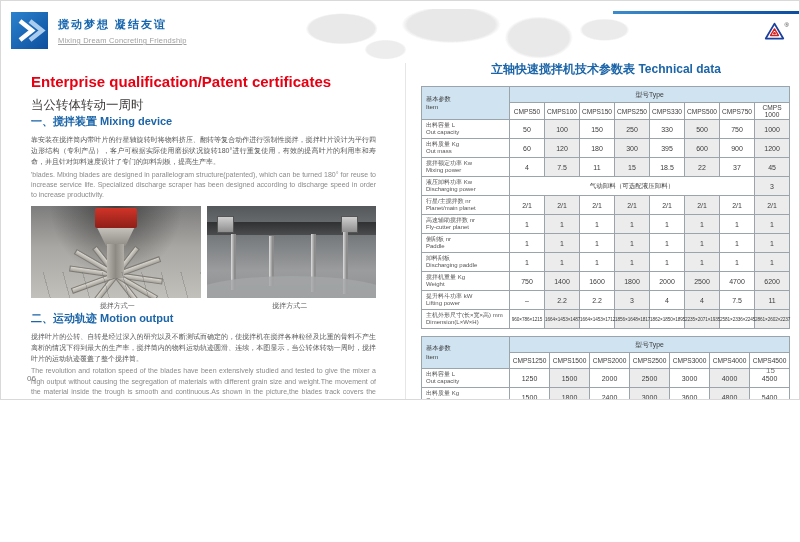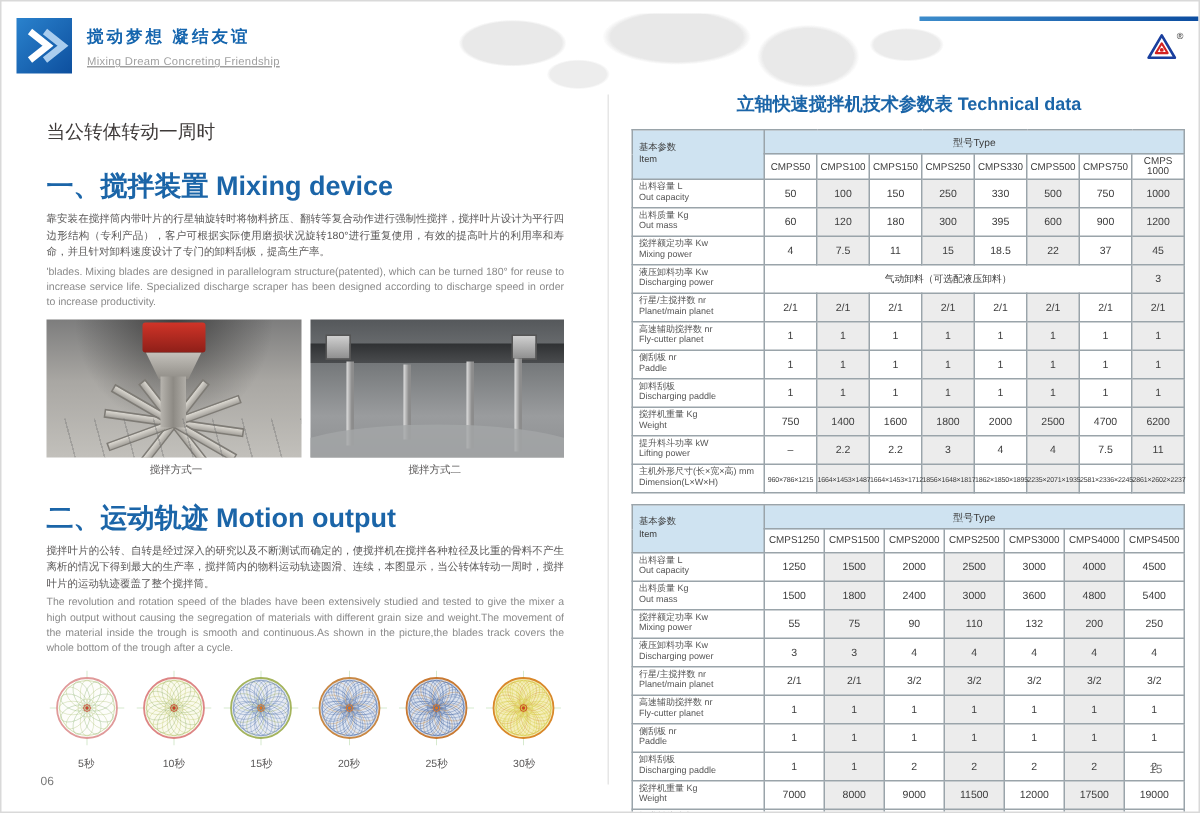--- a/index.html
+++ b/index.html
@@ -1,16 +1,16 @@
 <!DOCTYPE html>
 <html><head>
 <meta charset="utf-8">
 <style>
   html,body{margin:0;padding:0;background:#fff;}
-  .canvas{position:relative;width:800px;height:542px;background:#fff;overflow:hidden;
+  .canvas{position:relative;width:800px;height:400px;background:#fff;overflow:hidden;
           font-family:"Liberation Sans",sans-serif;border:1px solid #d9d9d9;box-sizing:border-box;}
 
   
   .hdr-map{position:absolute;left:275px;top:8px;width:365px;height:52px;opacity:.85;
     background:
       radial-gradient(ellipse 60px 26px at 18% 38%, #e6e6e6 55%, transparent 60%),
       radial-gradient(ellipse 80px 30px at 48% 30%, #e4e4e4 55%, transparent 62%),
       radial-gradient(ellipse 55px 34px at 72% 55%, #e6e6e6 55%, transparent 62%),
       radial-gradient(ellipse 40px 18px at 90% 40%, #e8e8e8 55%, transparent 62%),
       radial-gradient(ellipse 34px 16px at 30% 78%, #eaeaea 55%, transparent 62%);}
@@ -22,21 +22,21 @@
   .top-blue-bar{position:absolute;right:0;top:10px;width:186px;height:3px;
                 background:linear-gradient(90deg,#3c8ccb,#0c4da0);}
   .brand{position:absolute;right:10px;top:20px;display:flex;align-items:center;}
   .brand-reg{font-size:6px;color:#333;vertical-align:top;position:relative;top:-7px;}
   .brand-text{font-size:13.5px;font-weight:bold;color:#17254c;letter-spacing:.5px;margin-left:3px;}
 
   
   .page-left{position:absolute;left:30px;top:72px;width:345px;}
   .title-en{color:#e60012;font-size:15px;font-weight:bold;margin:0;}
   .title-cn{color:#3e3a39;font-size:12.5px;margin-top:7px;}
-  .sec-head{color:#1b65a8;font-size:18px;font-weight:bold;margin-top:15px;}
+  .sec-head{color:#1b65a8;font-size:11px;font-weight:bold;margin-top:0;}
   .para-cn{color:#595757;font-size:7px;line-height:1.55;text-align:justify;margin-top:6px;}
   .para-en{color:#8a8a8a;font-size:7px;line-height:1.45;text-align:justify;margin-top:2px;}
   .photos{display:flex;gap:6px;margin-top:6px;}
   .photo{position:relative;width:170px;height:92px;overflow:hidden;background:#9a9a9a;}
   .captions{display:flex;margin-top:3px;}
   .caption{width:176px;text-align:center;font-size:7px;color:#595757;}
   
   .p1{background:linear-gradient(#7d7d7d 0%,#a9a7a3 45%,#c2c0bb 100%);}
   .p1 .vig{position:absolute;inset:0;background:radial-gradient(ellipse at 50% 0%,rgba(25,25,25,.6),transparent 55%);}
   .p1 .cap{position:absolute;left:50%;top:2px;width:42px;height:20px;margin-left:-21px;background:linear-gradient(#d03428,#8e1f18);border-radius:2px;}
@@ -96,20 +96,21 @@
       <path d="M12 3 L22 20 L2 20 Z" stroke="#1a3f9e" stroke-width="2" fill="none" stroke-linejoin="round"></path>
       <path d="M12 9 L16.5 16.5 L7.5 16.5 Z" stroke="#d32222" stroke-width="1.6" fill="none" stroke-linejoin="round"></path>
       <circle cx="12" cy="14" r="1.5" fill="#d32222"></circle>
     </svg>
     <span class="brand-reg">®</span>
   </div>
 
   <div class="mid-divider"></div>
 
   <div class="page-left">
+    <h1 class="title-en">Enterprise qualification/Patent certificates</h1>
     <div class="title-cn">当公转体转动一周时</div>
 
     <div class="sec-head">一、搅拌装置 Mixing device</div>
     <div class="para-cn">靠安装在搅拌筒内带叶片的行星轴旋转时将物料挤压、翻转等复合动作进行强制性搅拌，搅拌叶片设计为平行四边形结构（专利产品），客户可根据实际使用磨损状况旋转180°进行重复使用，有效的提高叶片的利用率和寿命，并且针对卸料速度设计了专门的卸料刮板，提高生产率。</div>
     <div class="para-en">'blades. Mixing blades are designed in parallelogram structure(patented), which can be turned 180° for reuse to increase service life. Specialized discharge scraper has been designed according to discharge speed in order to increase productivity.</div>
 
     <div class="photos">
       <div class="photo p1">
         <div class="vig"></div>
         <div class="blade" style="transform:rotate(8deg)"></div>

